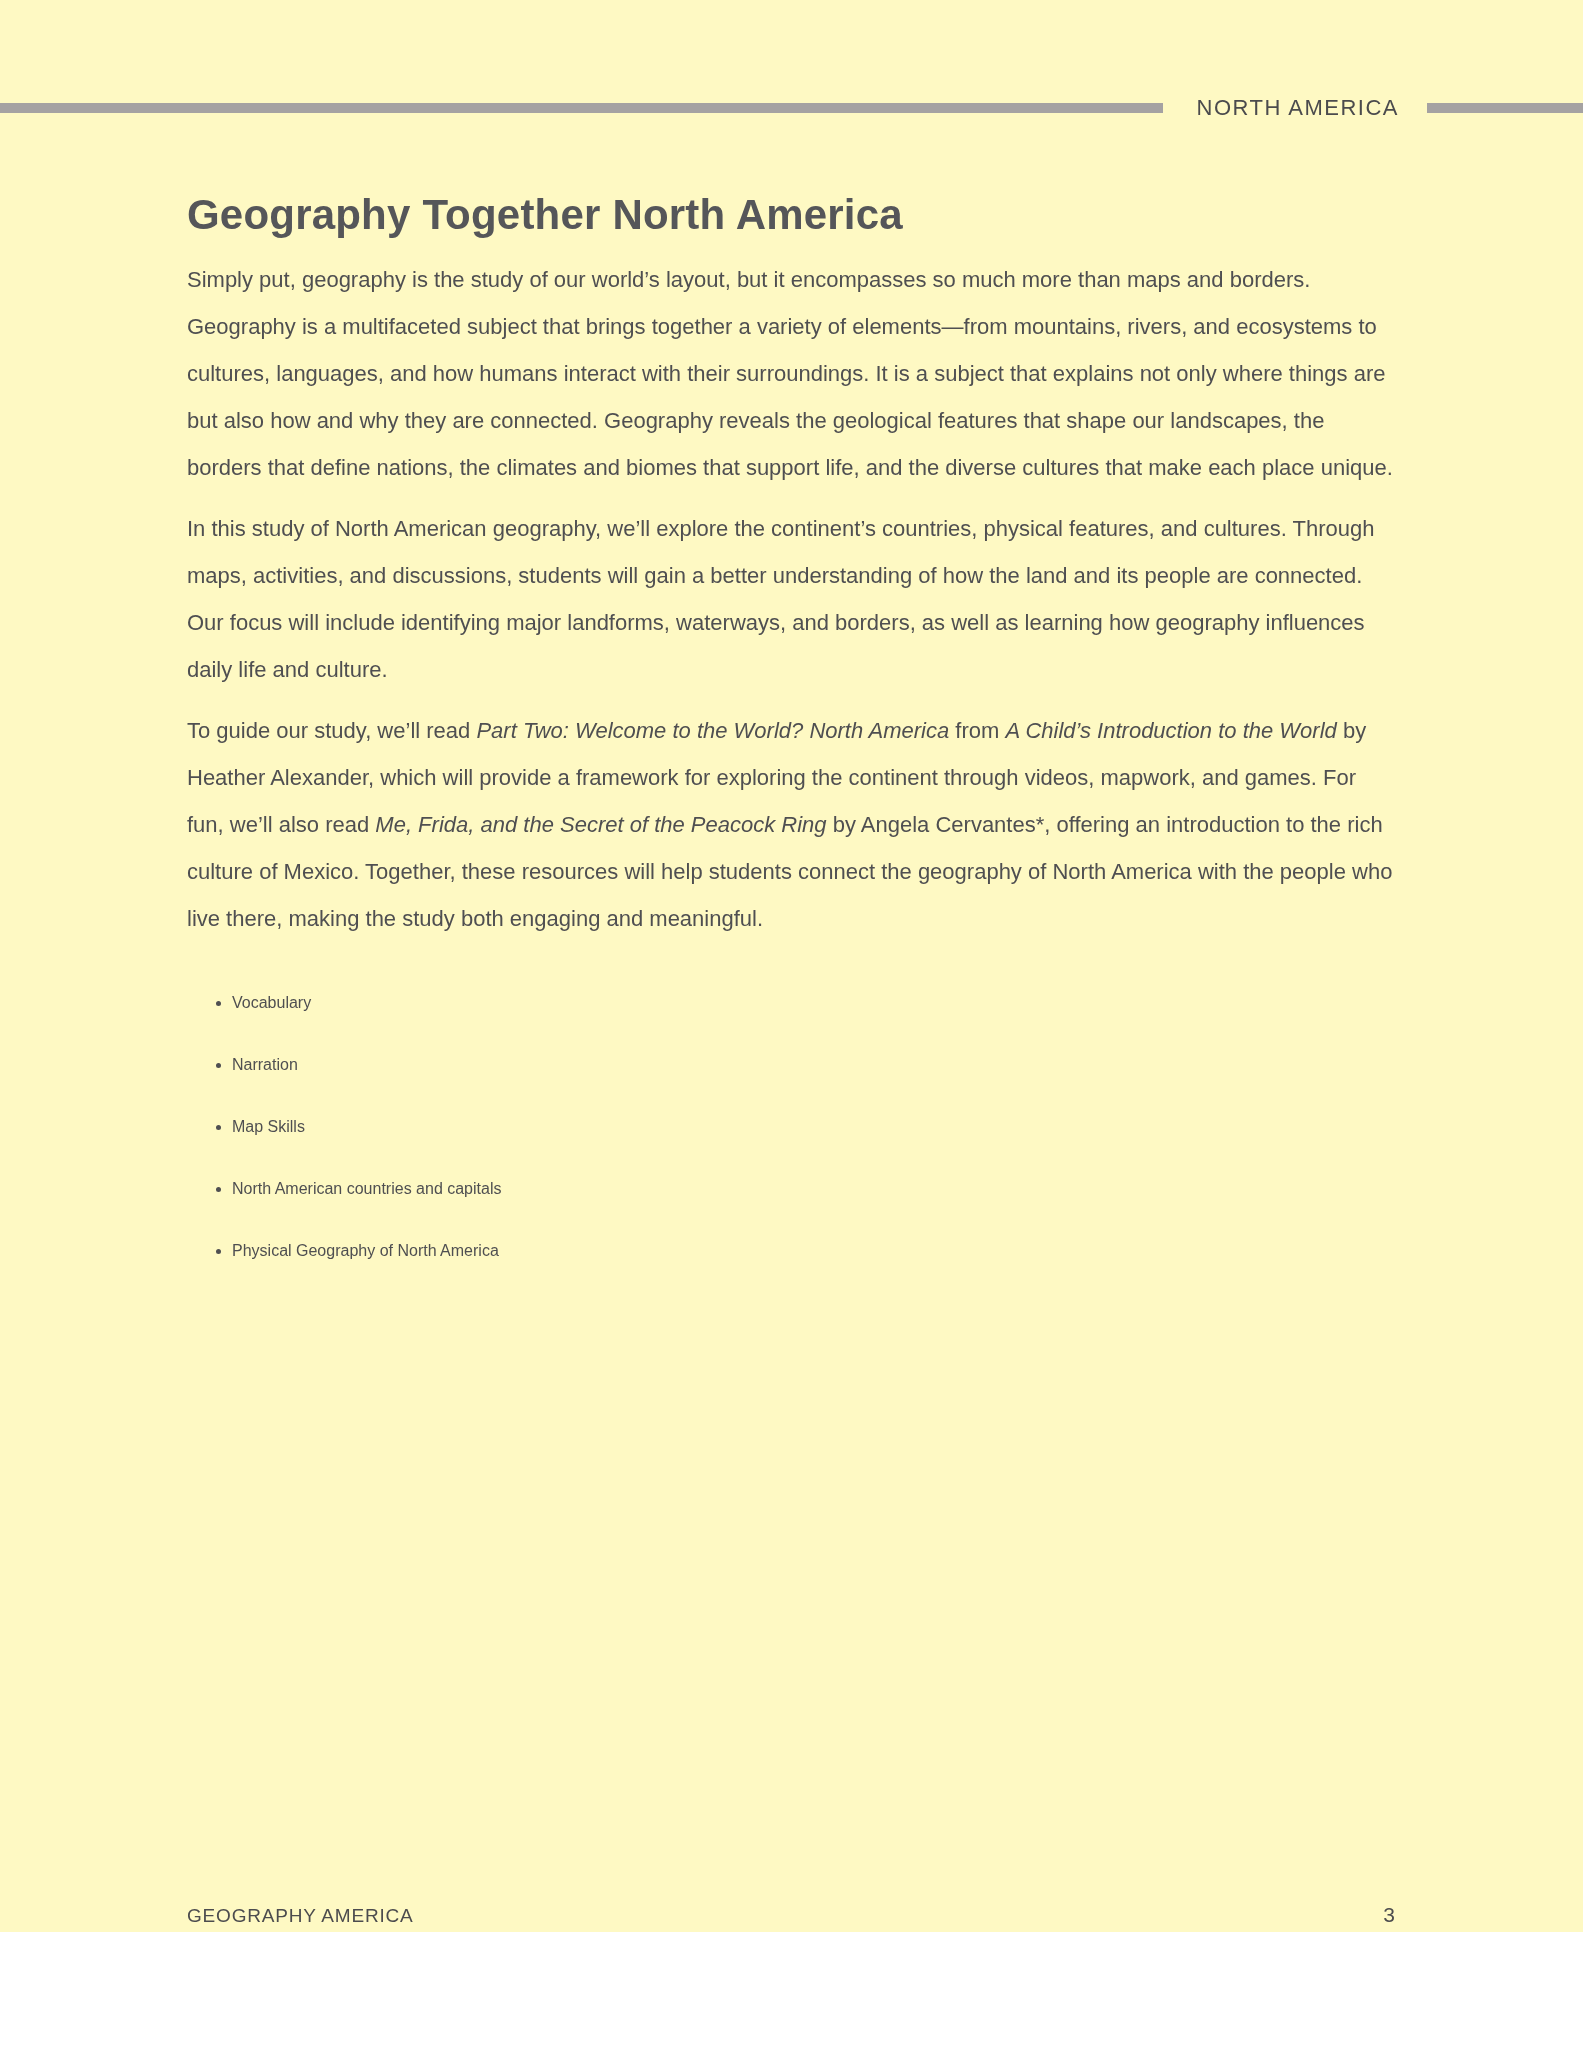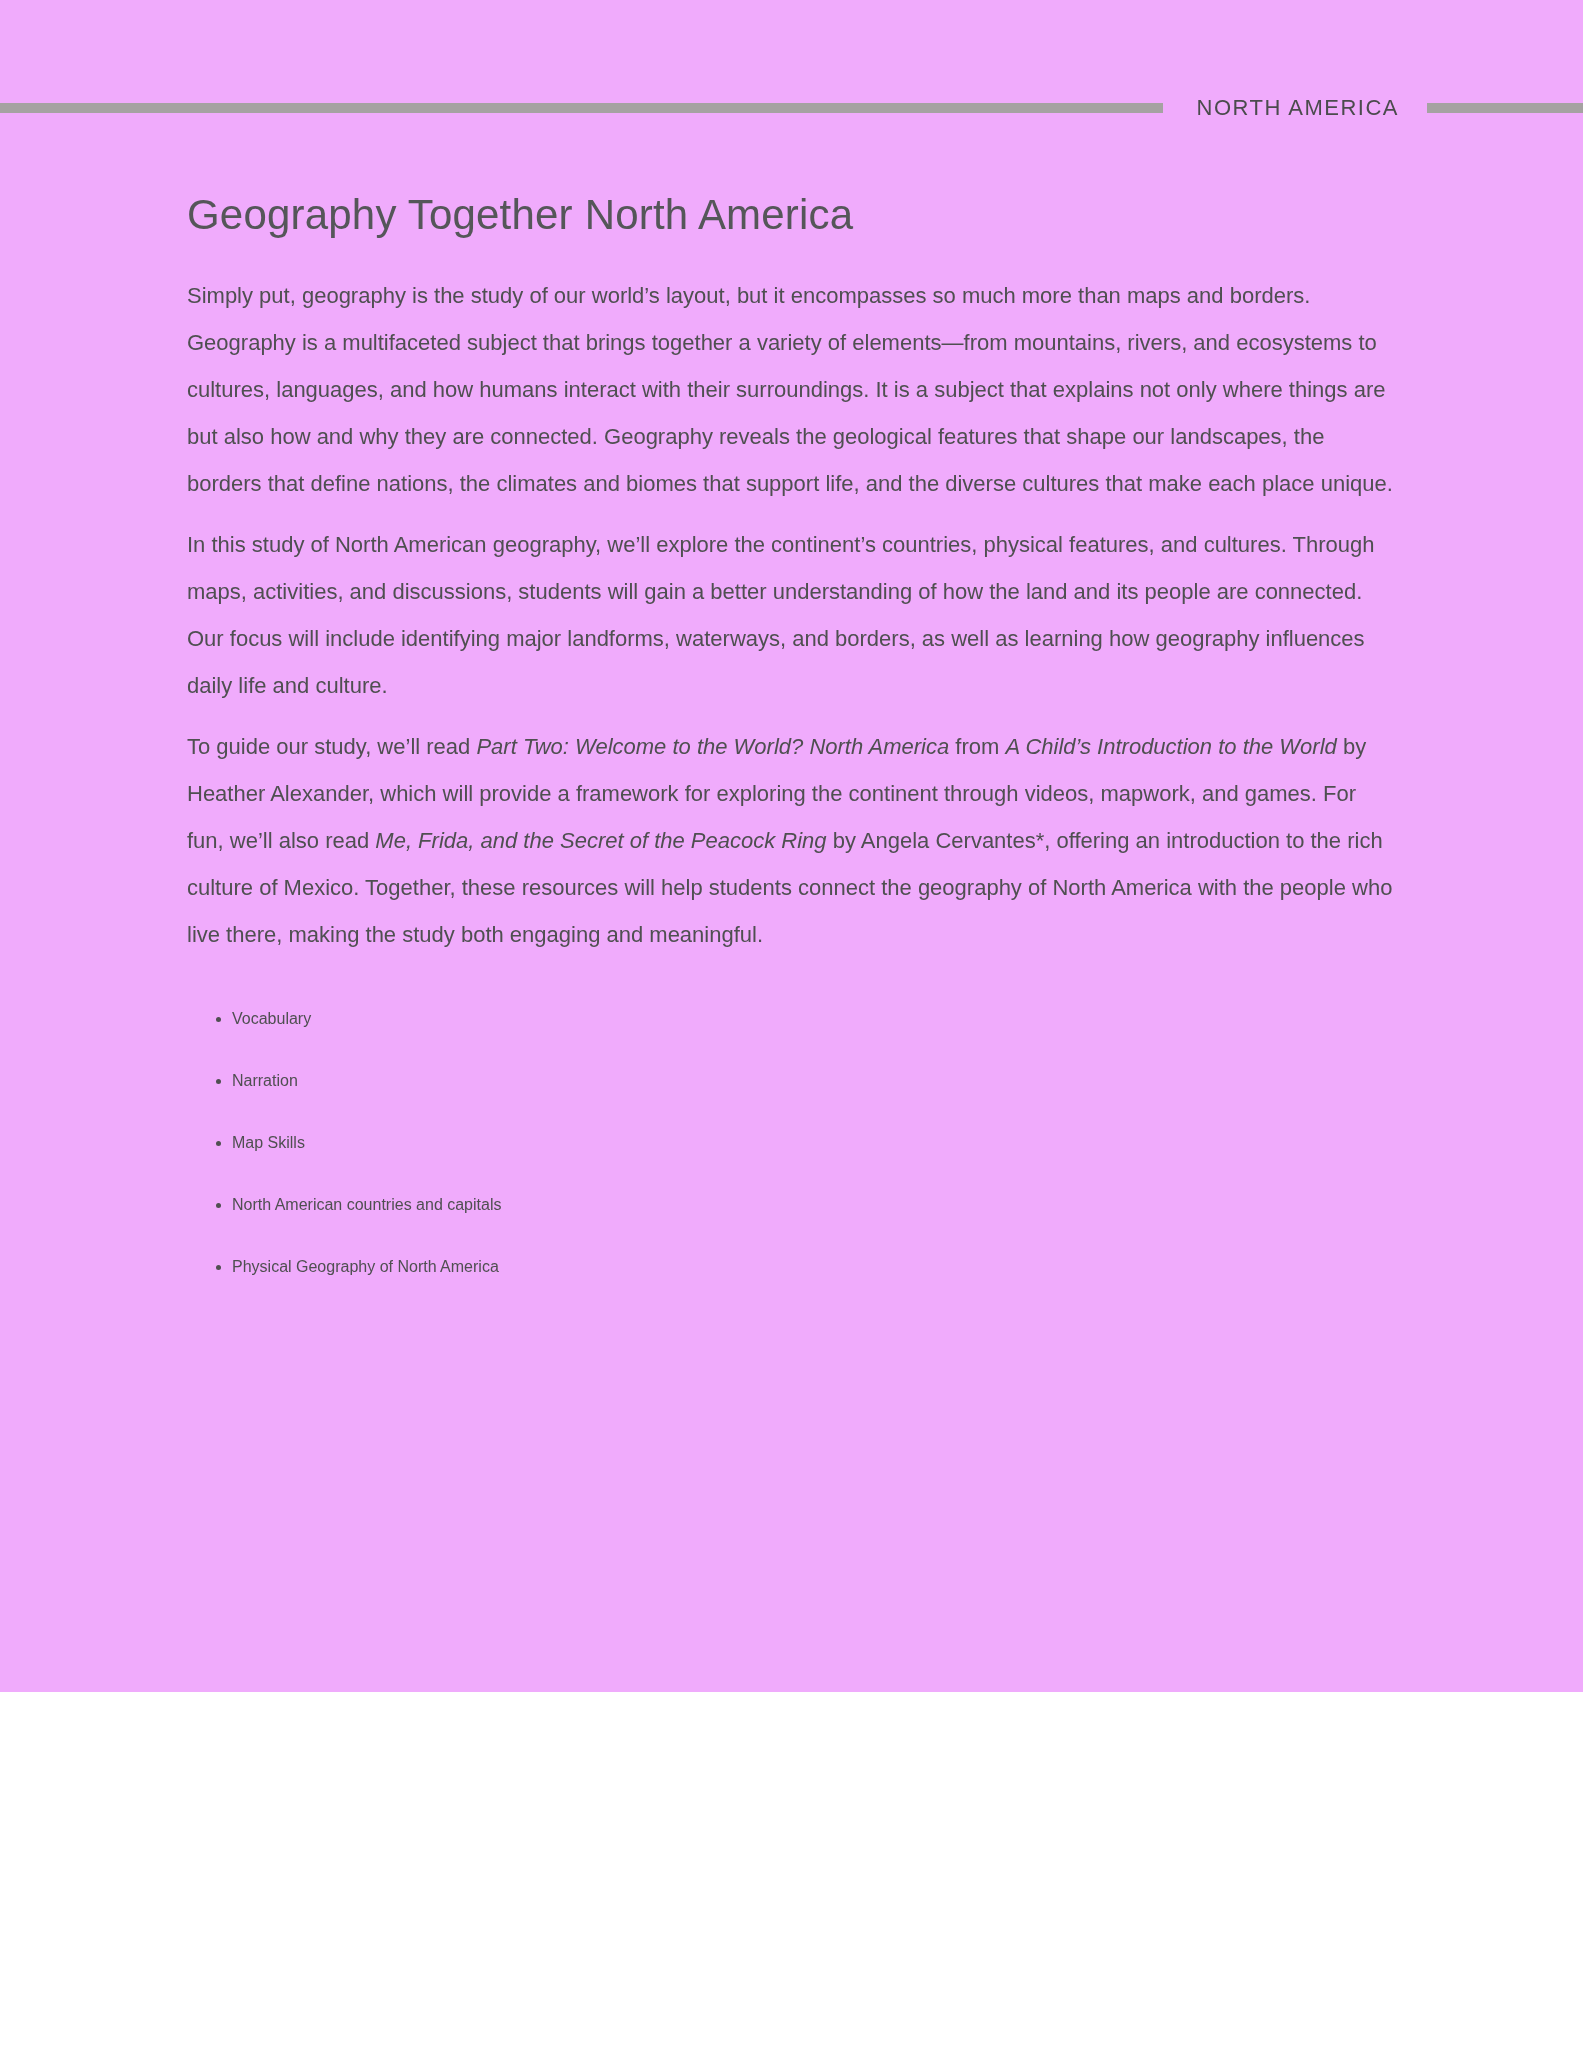--- a/index.html
+++ b/index.html
@@ -1,21 +1,21 @@
 <!DOCTYPE html>
 <html><head>
 <meta charset="utf-8">
 <style>
   * { box-sizing: border-box; margin: 0; padding: 0; }
   html, body { background: #ffffff; }
   .page {
     position: relative;
     width: 1583px;
-    height: 1692px;
-    background: #f0abfc;
+    height: 1932px;
+    background: #fef9c3;
     font-family: "Liberation Sans", sans-serif;
     overflow: hidden;
   }
   
   .header {
     position: absolute;
     top: 95px;
     left: 0;
     right: 0;
     display: flex;
@@ -37,24 +37,24 @@
   }
   
   .content {
     position: absolute;
     top: 113px;
     left: 187px;
     width: 1208px;
     color: var(--text-color, #4f4f51);
   }
   h1.doc-title {
-    margin: 77px 0 32px 0;
+    margin: 77px 0 16px 0;
     font-size: 42px;
     line-height: 50px;
-    font-weight: 400;
+    font-weight: 700;
     color: var(--heading-color, #555659);
     letter-spacing: 0.2px;
   }
   .paragraphs p {
     font-size: 22px;
     line-height: 47px;
     margin: 0 0 14px 0;
     font-weight: 400;
   }
   .paragraphs p em { font-style: italic; }

